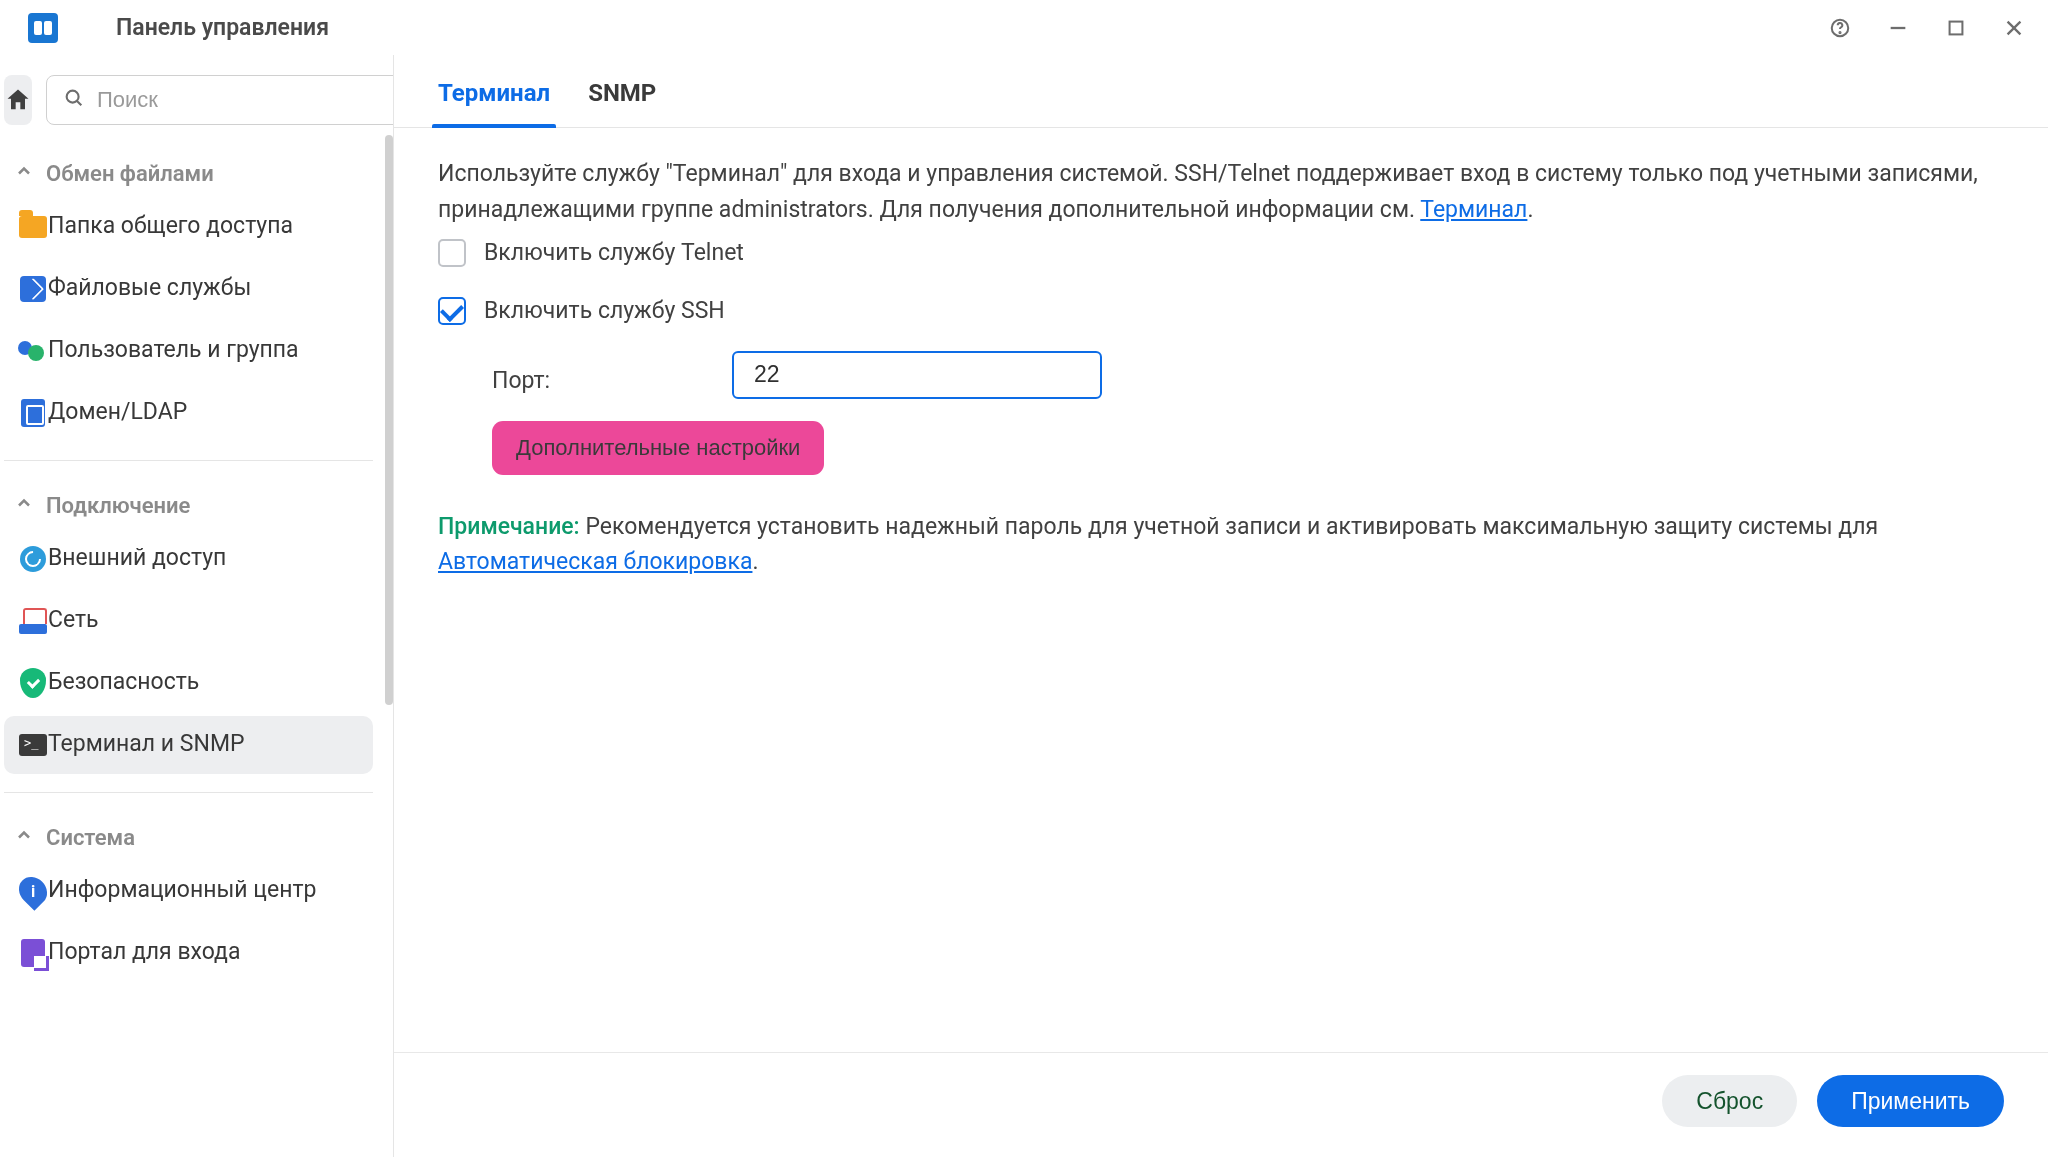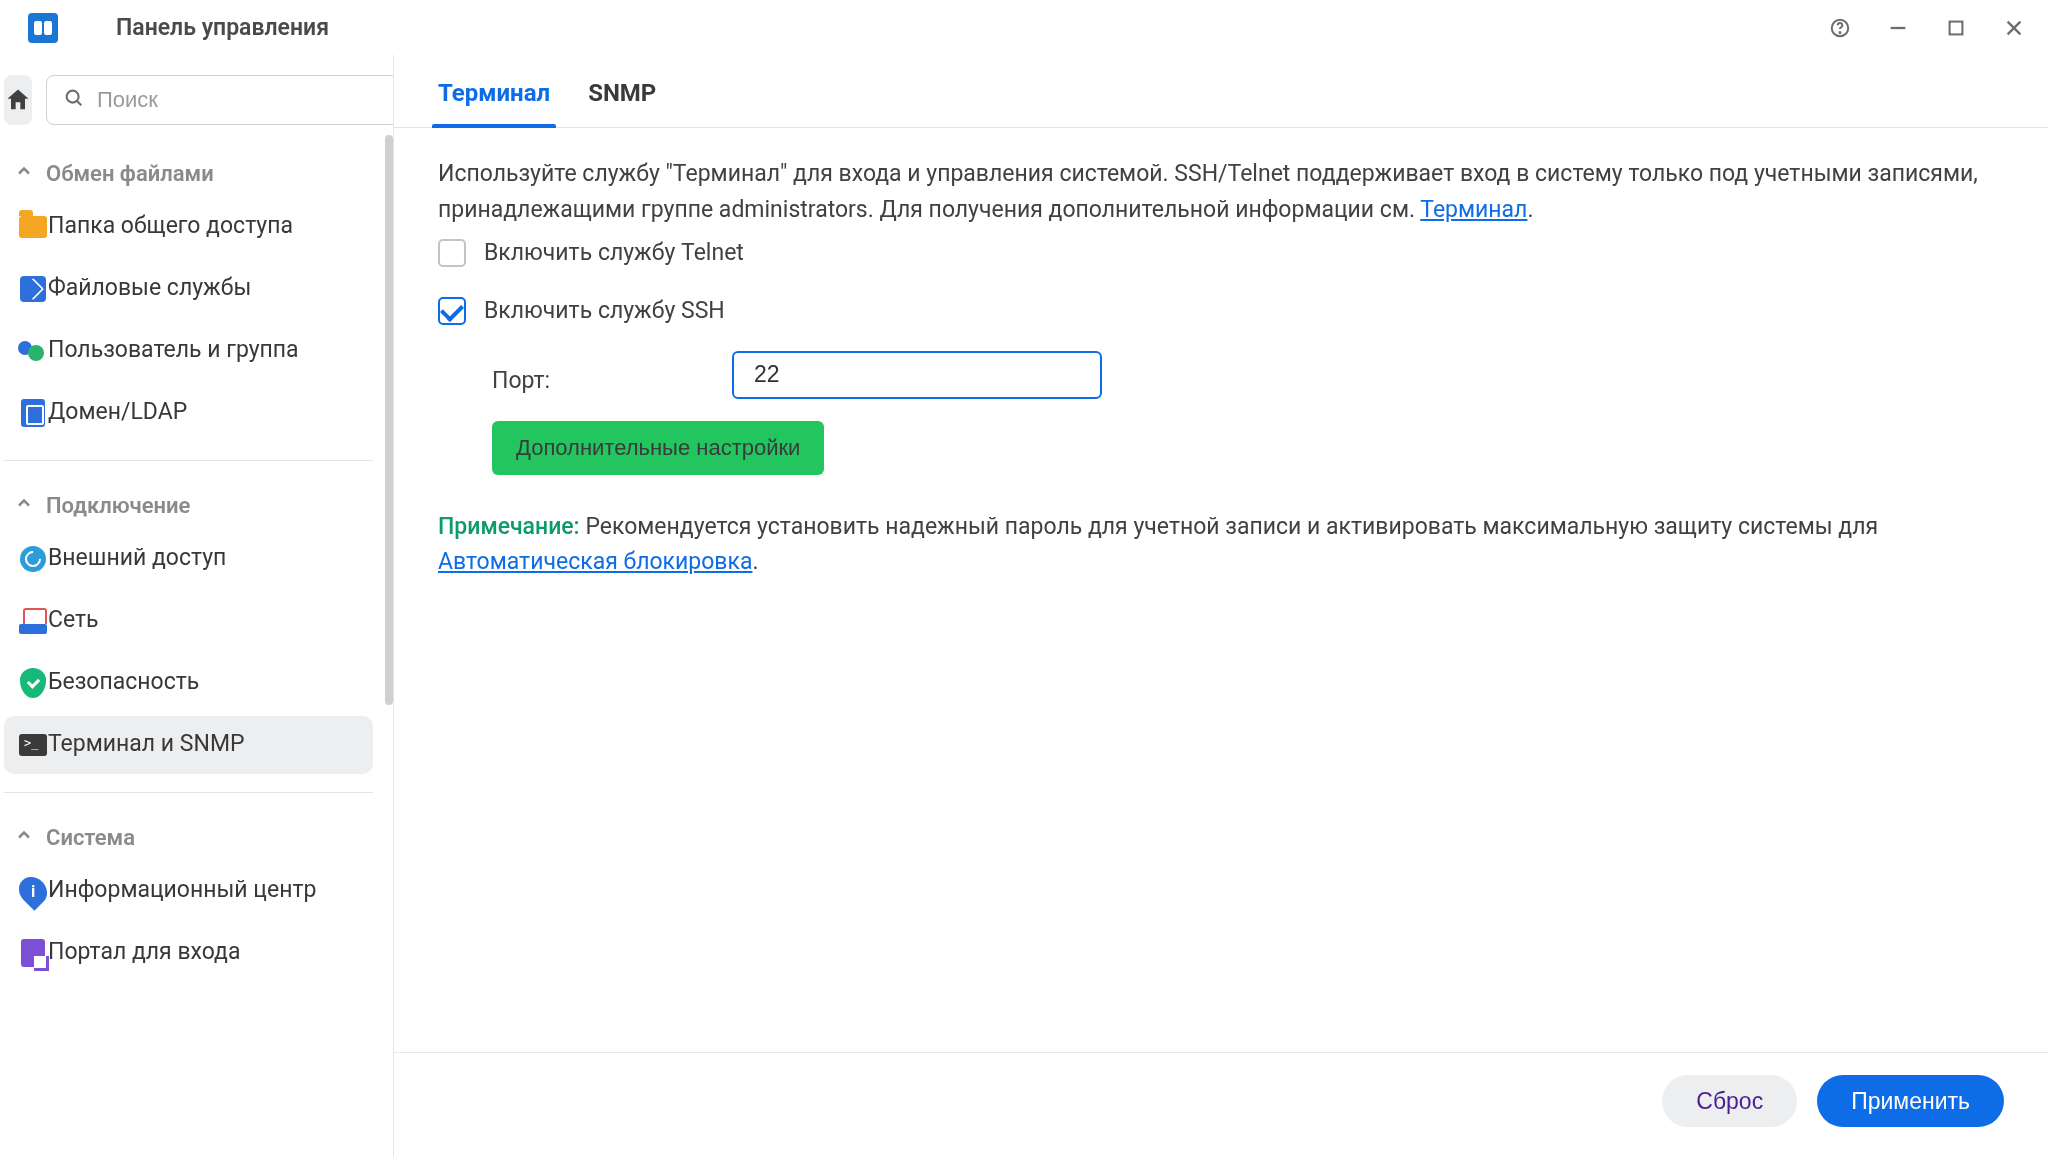--- a/index.html
+++ b/index.html
@@ -186,40 +186,40 @@
   .sub { margin-left: 54px; display:flex; align-items:flex-end; }
   .sub-label { width: 240px; }
   .port-input {
     width: 370px; height: 48px;
     border: 2px solid #0d6ce6; border-radius: 6px;
     padding: 0 20px; font-size: 23px; color:#303030;
     outline: none;
   }
   .adv-btn {
     margin-left: 54px;
-    background:#22c55e; border:none; border-radius:6px;
+    background:#ec4899; border:none; border-radius:11px;
     padding: 14px 24px; font-size:22px; color:#3a3a3a;
     cursor:pointer; width: fit-content;
   }
   .note { margin-top: 34px; font-size: 23px; }
   .note-label { color:#0d9a6c; font-weight:500; }
   .note a { color:#0d6ce6; text-decoration:underline; }
 
   .footer {
     border-top: 1px solid #e8e8e8;
     padding: 22px 44px 30px 44px;
     display:flex; justify-content:flex-end; gap: 20px;
   }
   .btn {
     height: 52px; padding: 0 34px;
     border-radius: 26px; font-size:23px; font-weight:500;
     cursor:pointer; border:none;
     display:flex; align-items:center;
   }
-  .btn-secondary { background:#eceef0; color:#4c1d95; }
+  .btn-secondary { background:#eceef0; color:#14532d; }
   .btn-primary   { background:#0d6ce6; color:#fff; }
 </style>
 </head>
 <body>
 
 <div class="window">
   <div class="titlebar">
     <div class="titlebar-icon"></div>
     <div class="titlebar-text">Панель управления</div>
     <div class="titlebar-controls">

